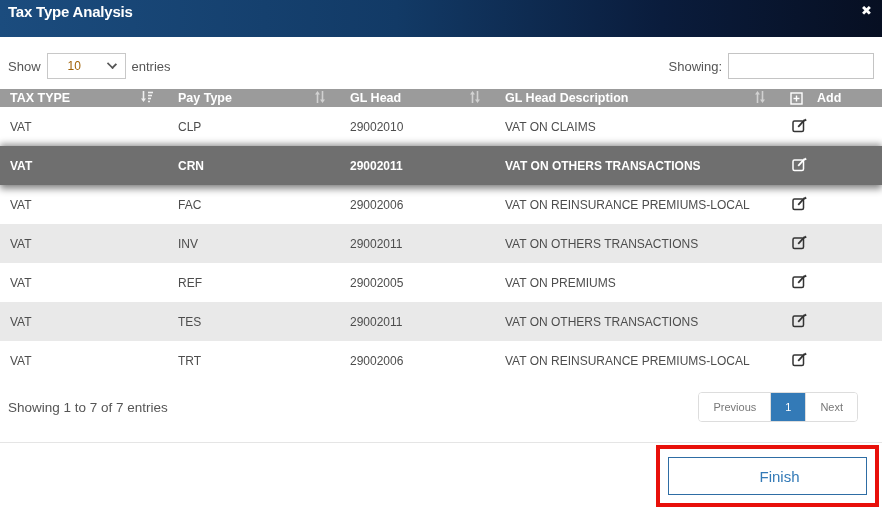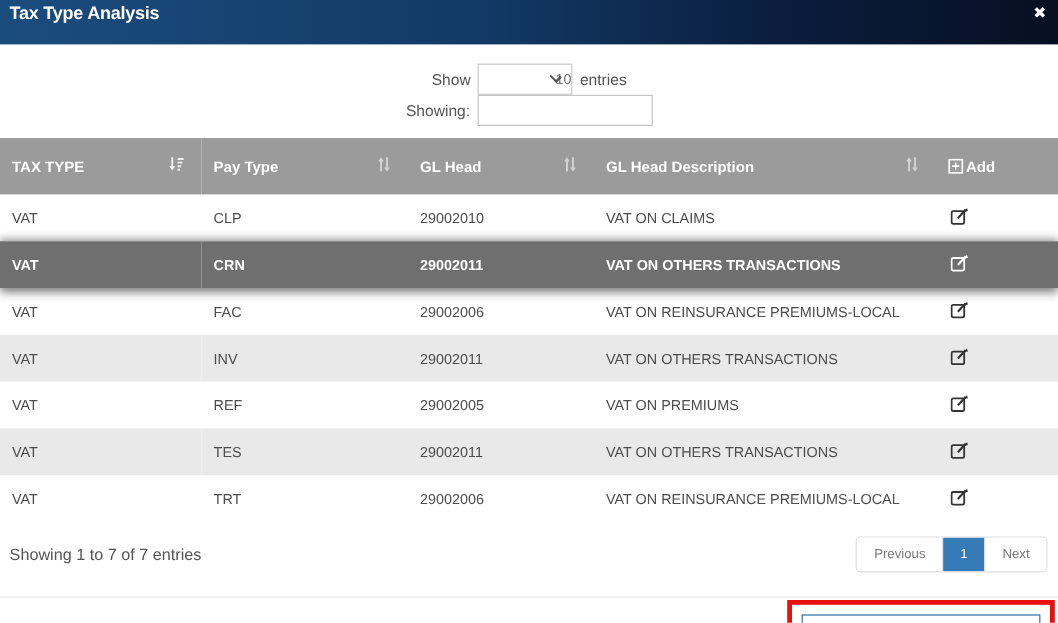--- a/index.html
+++ b/index.html
@@ -13,69 +13,67 @@
     display:flex; align-items:flex-start; justify-content:space-between;
     padding:3px 10px 0 8px;
   }
   .modal-title { color:#ffffff; font-size:15px; font-weight:bold; letter-spacing:-0.2px; }
   .close-btn { color:#ffffff; font-size:13px; font-weight:bold; cursor:pointer; line-height:16px; }
 
   
   .controls {
     display:flex; justify-content:space-between; align-items:center;
     padding:16px 8px 10px 8px;
-    flex-direction:column;
   }
   .length-wrap, .search-wrap { display:flex; align-items:center; gap:6px;
     color:#555; font-size:13px; }
   .select-box {
     position:relative; width:79px; height:26px; border:1px solid #c8c8c8;
     background:#fff; display:flex; align-items:center;
   }
   .select-box select {
     appearance:none; -webkit-appearance:none; border:none; background:transparent;
-    width:100%; height:100%; font-size:12px; color:#737373; padding-left:20px; outline:none;
+    width:100%; height:100%; font-size:12px; color:#a16207; padding-left:20px; outline:none;
     font-family:"Liberation Sans",sans-serif;
-    text-align:right;
   }
   .select-chevron {
     position:absolute; right:9px; top:8px; width:8px; height:8px; pointer-events:none;
     border-right:2px solid #555; border-bottom:2px solid #555; transform:rotate(45deg) scale(1,0.8);
     transform-origin:center; margin-top:-2px;
   }
   .search-input {
     width:146px; height:26px; border:1px solid #c4c4c4; background:#fff;
     font-size:13px; padding:0 6px; outline:none;
   }
 
   
   table { width:882px; border-collapse:separate; border-spacing:0; table-layout:fixed; }
   col.c1{width:168px;} col.c2{width:172px;} col.c3{width:155px;} col.c4{width:285px;} col.c5{width:102px;}
   thead th {
     background:#9b9b9b; color:#ffffff; font-size:12.5px; font-weight:bold;
-    text-align:left; height:47px; padding:0 14px 0 10px; cursor:pointer; white-space:nowrap;
+    text-align:left; height:18px; padding:0 14px 0 10px; cursor:pointer; white-space:nowrap;
   }
   thead th .th-inner { display:flex; align-items:center; justify-content:space-between; }
   .sort-icon { opacity:0.85; flex:0 0 auto; }
   .sort-icon.inactive { opacity:0.55; }
   tbody td {
     height:39px; font-size:12px; color:#4d4d4d; padding:0 10px; white-space:nowrap;
     overflow:hidden;
   }
   tbody tr:nth-child(even) td { background:#e9e9e9; }
   tbody tr.selected td { background:#6f6f6f; color:#ffffff; font-weight:bold; }
   tbody tr.selected { box-shadow:0 4px 7px rgba(0,0,0,0.45), 0 -3px 6px rgba(0,0,0,0.30); }
   tbody tr.selected .edit-icon svg path, tbody tr.selected .edit-icon svg rect { stroke:#ffffff; }
   .edit-cell { text-align:left; }
   .edit-icon { display:inline-block; cursor:pointer; line-height:0; margin-left:2px; }
 
   
   .table-footer {
     display:flex; justify-content:space-between; align-items:center;
-    padding:12px 9px 0 8px;
+    padding:12px 24px 0 8px;
   }
   .info-text { color:#555; font-size:13.5px; }
   .pagination { display:flex; border:1px solid #ddd; border-radius:4px; overflow:hidden; }
   .page-btn {
     background:#fff; color:#777; font-size:11px; padding:8px 14px; cursor:pointer;
     border:none; border-right:1px solid #ddd; font-family:"Liberation Sans",sans-serif;
   }
   .page-btn:last-child { border-right:none; }
   .page-btn.active { background:#337ab7; color:#fff; }
 
@@ -180,21 +178,21 @@
                   <line x1="3.5" y1="3" x2="3.5" y2="13"></line>
                   <path d="M1 4.5 L3.5 1 L6 4.5 Z" stroke="none"></path>
                   <line x1="8.5" y1="1" x2="8.5" y2="11"></line>
                   <path d="M6 9.5 L8.5 13 L11 9.5 Z" stroke="none"></path>
                 </g>
               </svg>
           </span>
         </span>
       </th>
       <th>
-        <span class="th-inner" style="justify-content:flex-start;gap:2px;">
+        <span class="th-inner" style="justify-content:flex-start;gap:14px;">
           <span style="line-height:0;">
             <svg width="13" height="13" viewBox="0 0 13 13">
                 <rect x="1" y="1" width="11" height="11" fill="none" stroke="#ffffff" stroke-width="1.4"></rect>
                 <line x1="6.5" y1="3.5" x2="6.5" y2="9.5" stroke="#ffffff" stroke-width="1.4"></line>
                 <line x1="3.5" y1="6.5" x2="9.5" y2="6.5" stroke="#ffffff" stroke-width="1.4"></line>
               </svg>
           </span>
           <span>Add</span>
         </span>
       </th>

